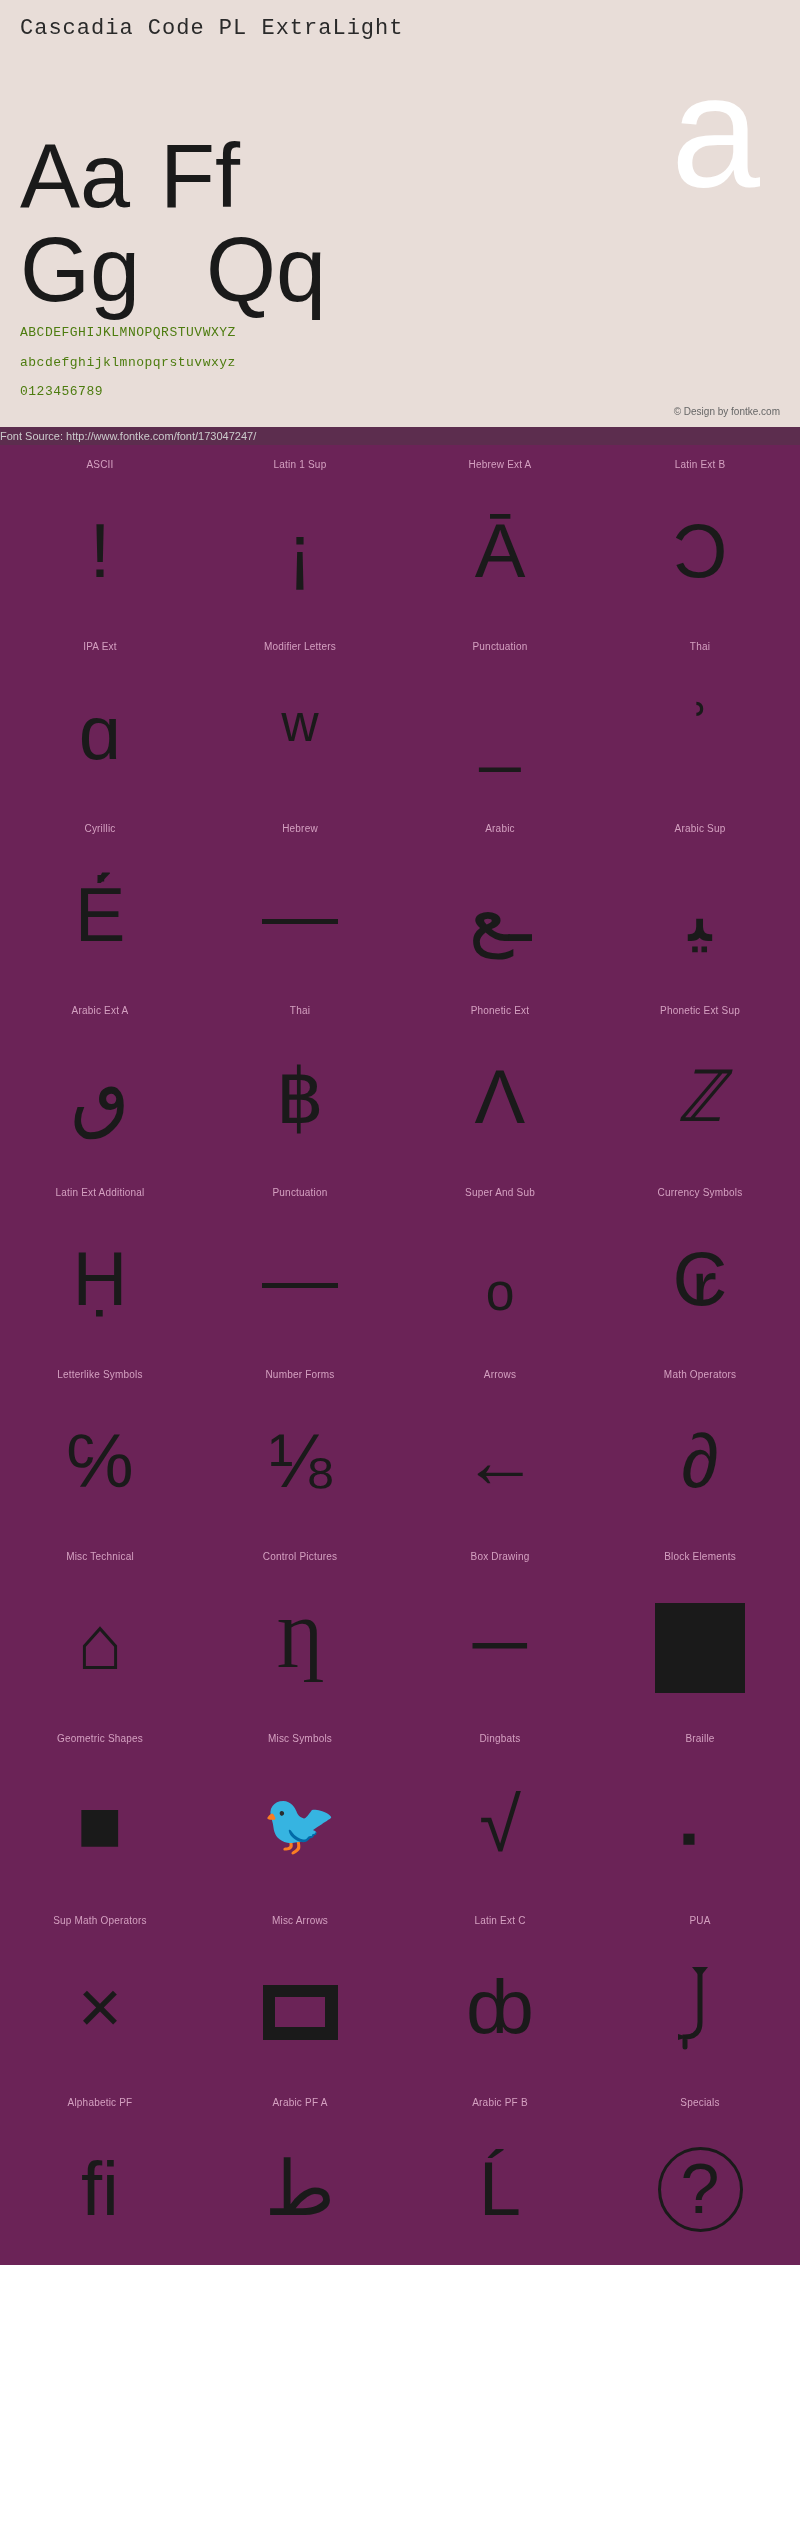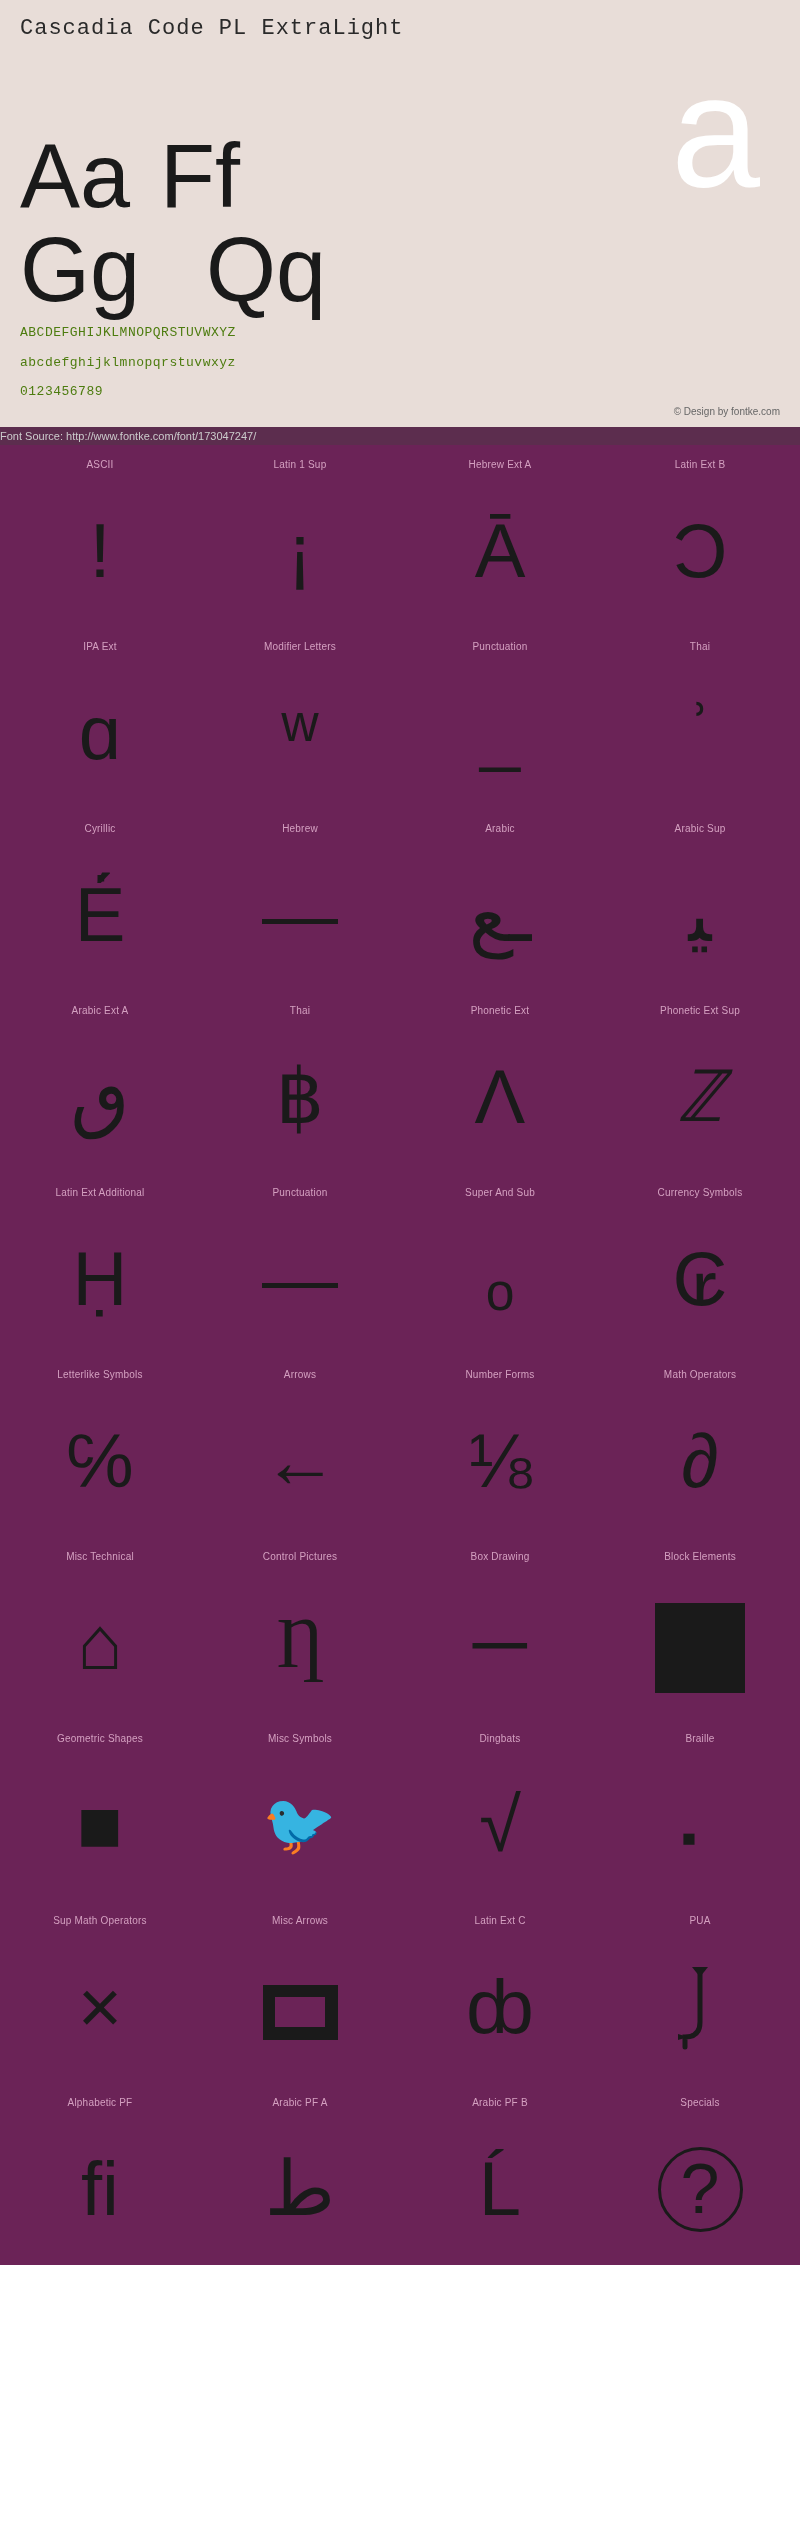--- a/index.html
+++ b/index.html
@@ -219,26 +219,26 @@
     </div>
     <div class="grid-cell">
       <div class="cell-label">Currency Symbols</div>
       <div class="cell-glyph" style="font-size: 76px;">₢</div>
     </div>
     <div class="grid-cell">
       <div class="cell-label">Letterlike Symbols</div>
       <div class="cell-glyph" style="font-size: 76px;">℅</div>
     </div>
     <div class="grid-cell">
+      <div class="cell-label">Number Forms</div>
+      <div class="cell-glyph" style="font-size: 76px;">⅛</div>
+    </div>
+    <div class="grid-cell">
       <div class="cell-label">Arrows</div>
       <div class="cell-glyph" style="font-size: 76px;">←</div>
-    </div>
-    <div class="grid-cell">
-      <div class="cell-label">Number Forms</div>
-      <div class="cell-glyph" style="font-size: 76px;">⅛</div>
     </div>
     <div class="grid-cell">
       <div class="cell-label">Math Operators</div>
       <div class="cell-glyph" style="font-size: 76px;">∂</div>
     </div>
     <div class="grid-cell">
       <div class="cell-label">Misc Technical</div>
       <div class="cell-glyph" style="font-size: 76px;">⌂</div>
     </div>
     <div class="grid-cell">

